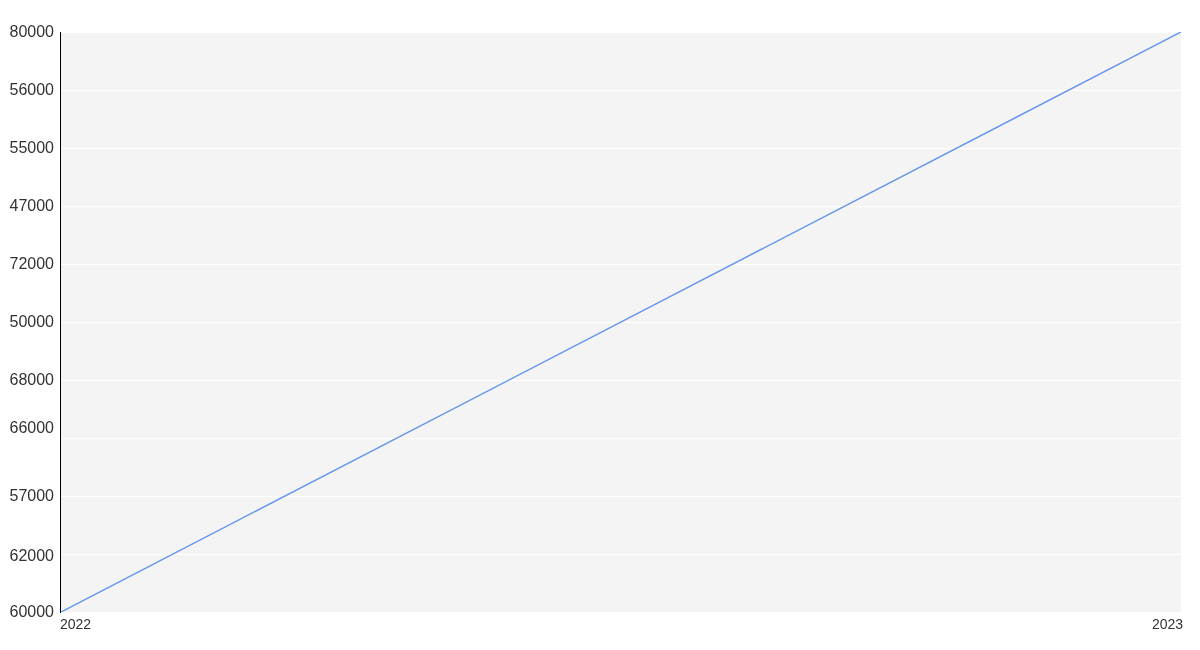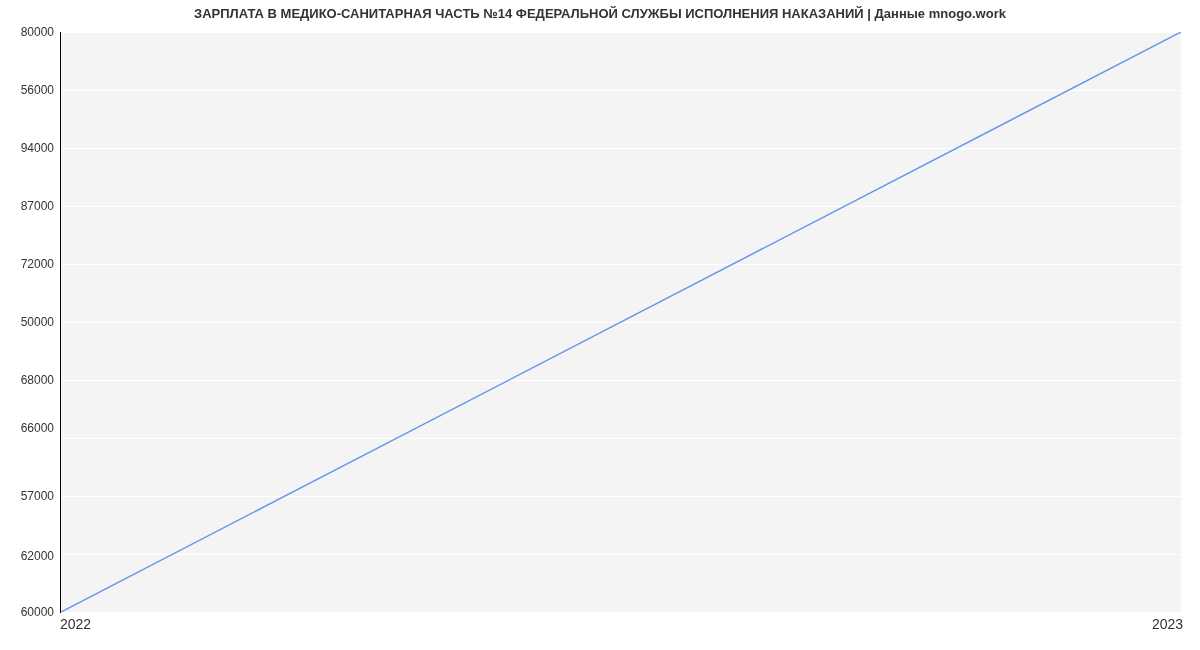--- a/index.html
+++ b/index.html
@@ -40,21 +40,21 @@
     left: 0;
     width: 100%;
     border-top: 1px solid #ffffff;
     height: 0;
   }
   .ytick {
     position: absolute;
     right: 1146px;
     width: 50px;
     text-align: right;
-    font-size: 12px;
+    font-size: 16px;
     color: #333;
     transform: translateY(-50%);
   }
   .xtick {
     position: absolute;
     top: 616px;
     font-size: 14px;
     color: #333;
   }
   .line {
@@ -63,21 +63,20 @@
     top: 0;
     width: 1120px;
     height: 580px;
     pointer-events: none;
   }
 </style>
 </head>
 <body>
 
 <div class="container">
-  <div class="title">ЗАРПЛАТА В  МЕДИКО-САНИТАРНАЯ ЧАСТЬ №14 ФЕДЕРАЛЬНОЙ СЛУЖБЫ ИСПОЛНЕНИЯ НАКАЗАНИЙ | Данные mnogo.work</div>
 
   <div class="plot">
 
     <div class="grid" style="top:0%"></div>
     <div class="grid" style="top:10%"></div>
     <div class="grid" style="top:20%"></div>
     <div class="grid" style="top:30%"></div>
     <div class="grid" style="top:40%"></div>
     <div class="grid" style="top:50%"></div>
     <div class="grid" style="top:60%"></div>
@@ -86,22 +85,22 @@
     <div class="grid" style="top:90%"></div>
     <div class="grid" style="top:100%"></div>
 
     <svg class="line" viewBox="0 0 1120 580" preserveAspectRatio="none">
       <line x1="0" y1="580" x2="1120" y2="0" stroke="#6495ed" stroke-width="1.5"></line>
     </svg>
   </div>
 
   <div class="ytick" style="top:32px">80000</div>
   <div class="ytick" style="top:90px">56000</div>
-  <div class="ytick" style="top:148px">94000</div>
-  <div class="ytick" style="top:206px">87000</div>
+  <div class="ytick" style="top:148px">55000</div>
+  <div class="ytick" style="top:206px">47000</div>
   <div class="ytick" style="top:264px">72000</div>
   <div class="ytick" style="top:322px">50000</div>
   <div class="ytick" style="top:380px">68000</div>
   <div class="ytick" style="top:428px">66000</div>
   <div class="ytick" style="top:496px">57000</div>
   <div class="ytick" style="top:556px">62000</div>
   <div class="ytick" style="top:612px">60000</div>
 
   <div class="xtick" style="left:60px">2022</div>
   <div class="xtick" style="left:1152px">2023</div>

